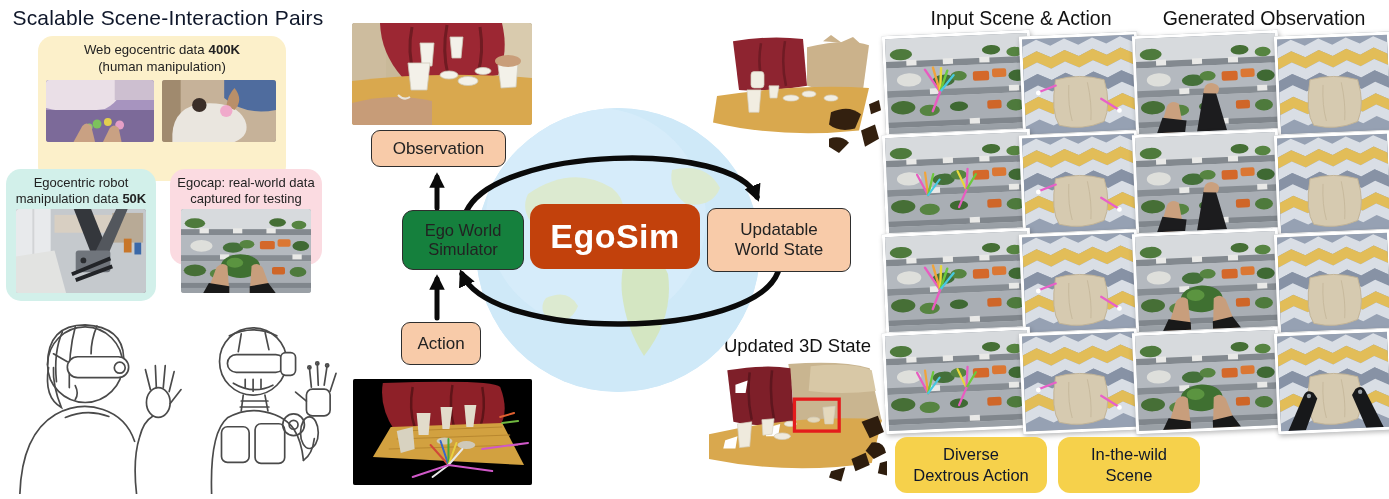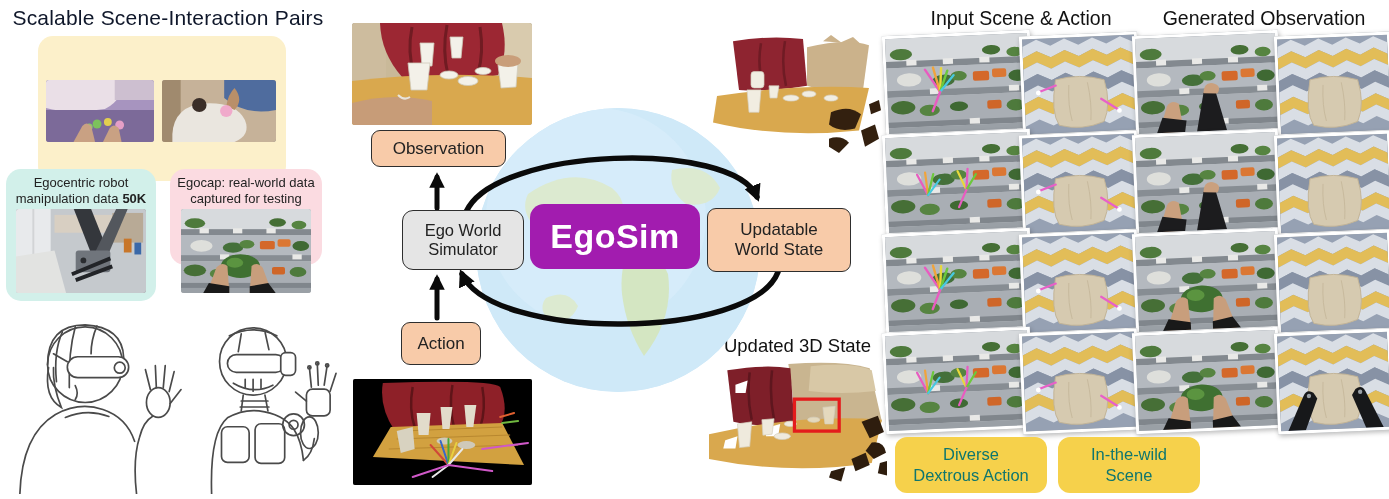--- a/index.html
+++ b/index.html
@@ -10,41 +10,41 @@
   .b{font-weight:bold;margin-left:4px;}
 
   
   .h-main{font-size:21px;letter-spacing:.2px;color:#0f172a;}
   .h-sec{font-size:18.5px;color:#111;}
 
   
   .tagbox{border-radius:9px;border:1.6px solid #2e2e2e;display:flex;align-items:center;
           justify-content:center;flex-direction:column;line-height:1.15;font-size:17px;color:#222;z-index:3;}
   .peach{background:#f8cba9;}
-  .green{background:#e5e5e5;border-radius:11px;}
-  .egosim{background:#a21caf;border-radius:14px;color:#ffffff;font-weight:bold;font-size:34px;
+  .green{background:#15803d;border-radius:11px;}
+  .egosim{background:#c2410c;border-radius:14px;color:#ffffff;font-weight:bold;font-size:34px;
           display:flex;align-items:center;justify-content:center;z-index:3;letter-spacing:.5px;}
 
   
   .databox{border-radius:15px;font-size:13.2px;line-height:1.25;color:#222;z-index:3;}
   .databox .cap{padding-top:6px;text-align:center;}
   .ylw{background:#fcf0ca;}
   .cyn{background:#d2f0ea;}
   .pnk{background:#fbdbe1;}
 
   .photo{position:absolute;border-radius:3px;overflow:hidden;background:#888;}
   .photo svg{display:block;width:100%;height:100%;}
 
   
   .tile{position:absolute;border:3px solid #ffffff;box-shadow:1px 2px 5px rgba(0,0,0,.28);
         transform:rotate(-2.5deg);background:#9aa0a6;z-index:2;}
   .tile svg{display:block;width:100%;height:100%;}
 
   .capbox{background:#f6d14b;border-radius:12px;display:flex;flex-direction:column;align-items:center;
-          justify-content:center;font-size:16.5px;line-height:1.25;color:#0f766e;z-index:3;}
+          justify-content:center;font-size:16.5px;line-height:1.25;color:#0f172a;z-index:3;}
 
   .globe{border-radius:50%;overflow:hidden;z-index:1;background:#cfe9f8;}
   #arrow-layer{position:absolute;left:0;top:0;z-index:2;pointer-events:none;}
   .sketch svg{display:block;width:100%;height:100%;}
 </style>
 </head>
 <body>
 
 <div id="figure">
 
@@ -323,20 +323,24 @@
         <circle cx="129" cy="54" r="1.6"></circle>
           <circle cx="137" cy="50" r="1.6"></circle>
           <circle cx="147" cy="52" r="1.6"></circle>
       </g>
     </defs>
   </svg>
 
   <div class="abs h-main ctr" style="left:6px;top:6px;width:324px;">Scalable Scene-Interaction Pairs</div>
 
   <div class="abs databox ylw" style="left:38px;top:36px;width:248px;height:145px;">
+    <div class="cap">
+      <span>Web egocentric data</span><span class="b">400K</span><br>
+      <span>(human manipulation)</span>
+    </div>
     <div class="photo" style="left:8px;top:44px;width:108px;height:62px;">
       <svg viewBox="0 0 110 62" preserveAspectRatio="none">
           <use href="#art-bed-toys"></use>
         </svg>
     </div>
     <div class="photo" style="left:124px;top:44px;width:114px;height:62px;">
       <svg viewBox="0 0 110 62" preserveAspectRatio="none">
           <use href="#art-person-couch"></use>
         </svg>
     </div>

